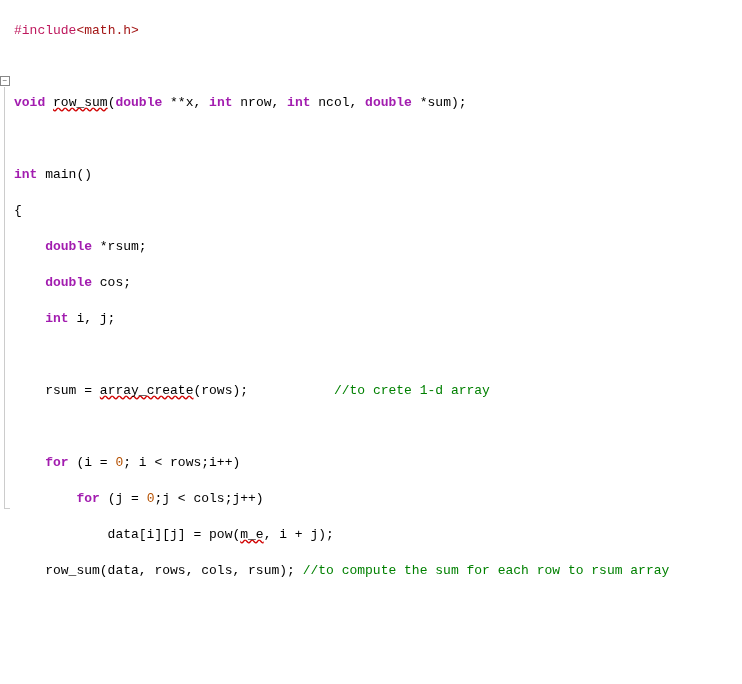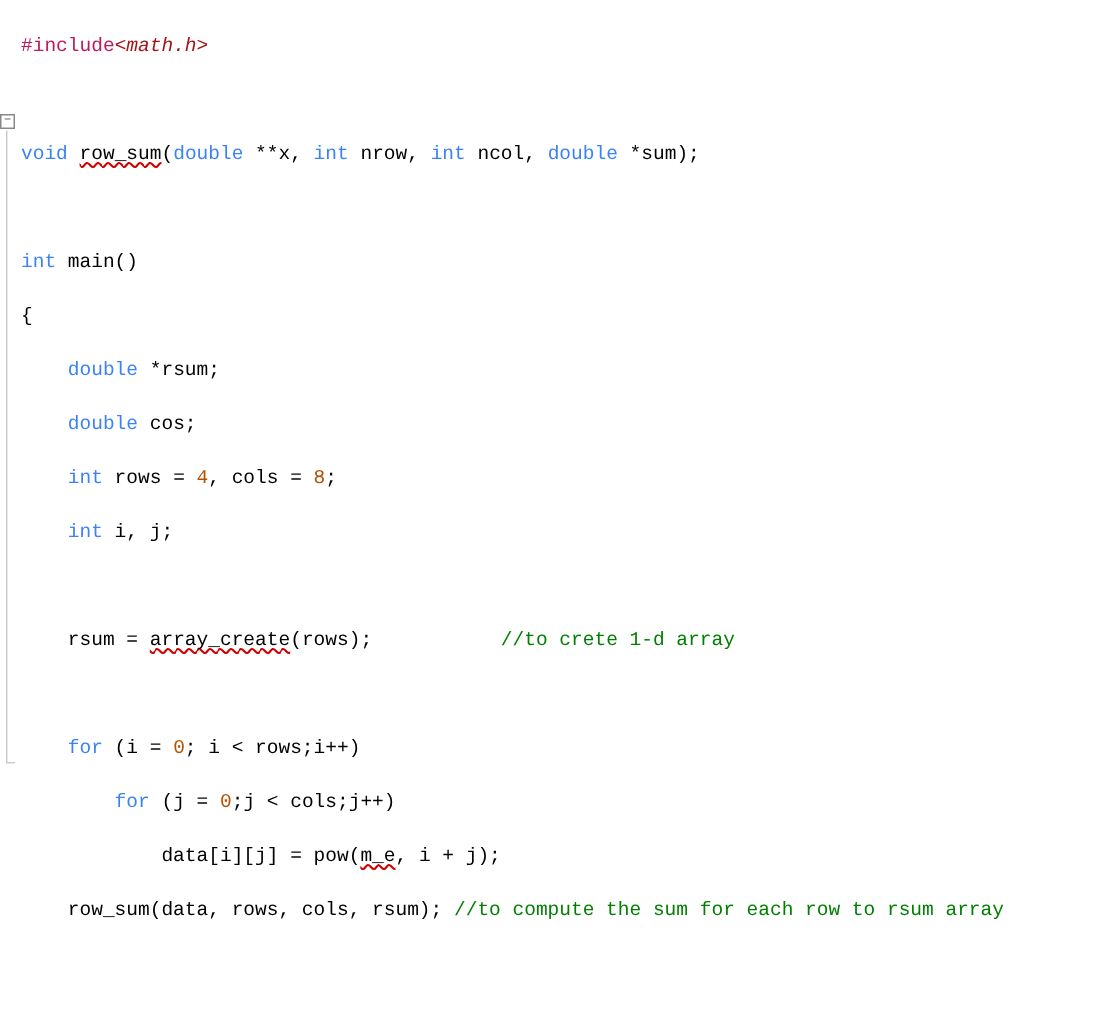--- a/index.html
+++ b/index.html
@@ -46,24 +46,24 @@
       width: 6px;
       height: 1px;
       background: #ccc;
     }
     .code-lines {
       margin-left: 14px;
       white-space: pre;
       line-height: 18px;
     }
     .line { height: 18px; }
-    .kw { color: #3b82f6; }
+    .kw { color: #a21caf; font-weight: bold; }
     .pp { color: #be185d; }
     .num { color: #b55000; }
-    .str { color: #a31515; font-style: italic; }
+    .str { color: #a31515; }
     .com { color: #008000; margin-top: 11px; }
     .squiggle-red {
       text-decoration: underline wavy #d00000;
       text-decoration-skip-ink: none;
     }
   </style>
 </head>
 <body>
 
 <div class="code-area">
@@ -75,21 +75,20 @@
 
   <div class="code-lines">
 <div class="line"><span class="pp">#include</span><span class="str">&lt;math.h&gt;</span></div>
 <div class="line"> </div>
 <div class="line"><span class="kw">void</span> <span class="squiggle-red">row_sum</span><span>(</span><span class="kw">double</span><span> **x, </span><span class="kw">int</span><span> nrow, </span><span class="kw">int</span><span> ncol, </span><span class="kw">double</span><span> *sum);</span></div>
 <div class="line"> </div>
 <div class="line"><span class="kw">int</span><span> main()</span></div>
 <div class="line"><span>{</span></div>
 <div class="line"><span class="kw">    double</span><span> *rsum;</span></div>
 <div class="line"><span class="kw">    double</span><span> cos;</span></div>
-<div class="line"><span class="kw">    int</span><span> rows = </span><span class="num">4</span><span>, cols = </span><span class="num">8</span><span>;</span></div>
 <div class="line"><span class="kw">    int</span><span> i, j;</span></div>
 <div class="line"> </div>
 <div class="line"><span>    rsum = </span><span class="squiggle-red">array_create</span><span>(rows);           </span><span class="com">//to crete 1-d array</span></div>
 <div class="line"> </div>
 <div class="line"><span class="kw">    for</span><span> (i = </span><span class="num">0</span><span>; i &lt; rows;i++)</span></div>
 <div class="line"><span class="kw">        for</span><span> (j = </span><span class="num">0</span><span>;j &lt; cols;j++)</span></div>
 <div class="line"><span>            data[i][j] = pow(</span><span class="squiggle-red">m_e</span><span>, i + j);</span></div>
 <div class="line"><span>    row_sum(data, rows, cols, rsum); </span><span class="com">//to compute the sum for each row to rsum array</span></div>
 
 

